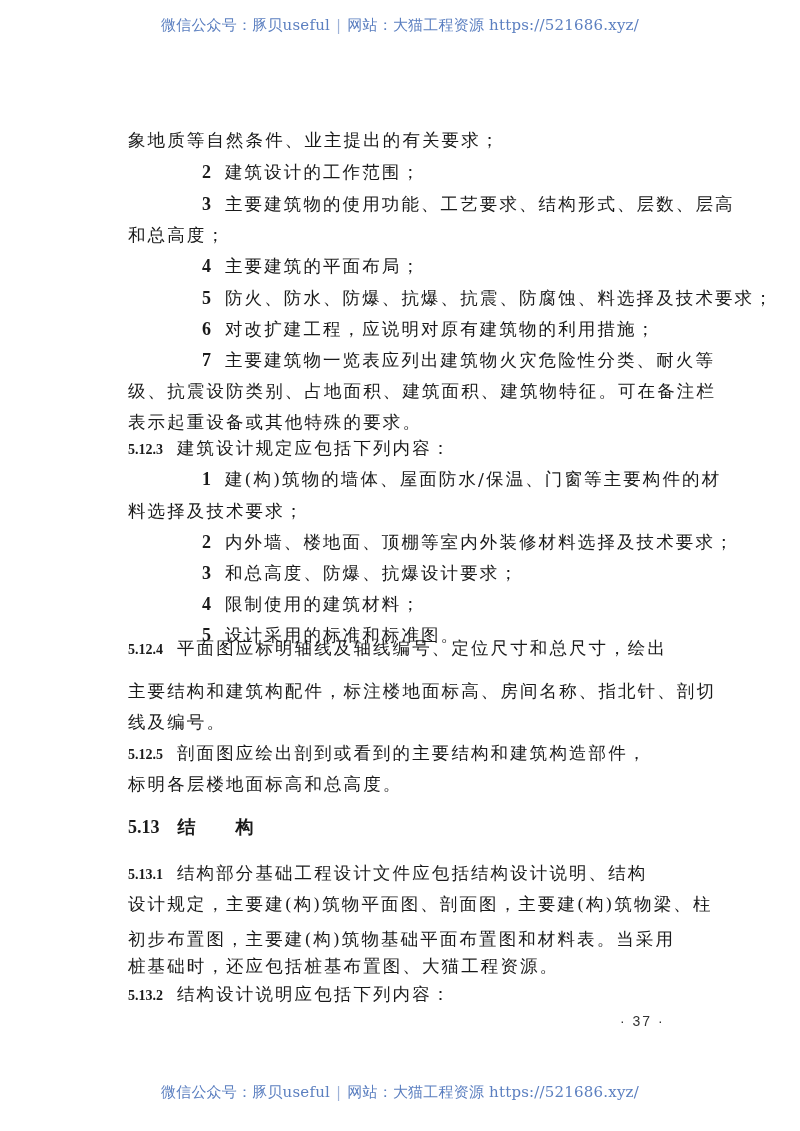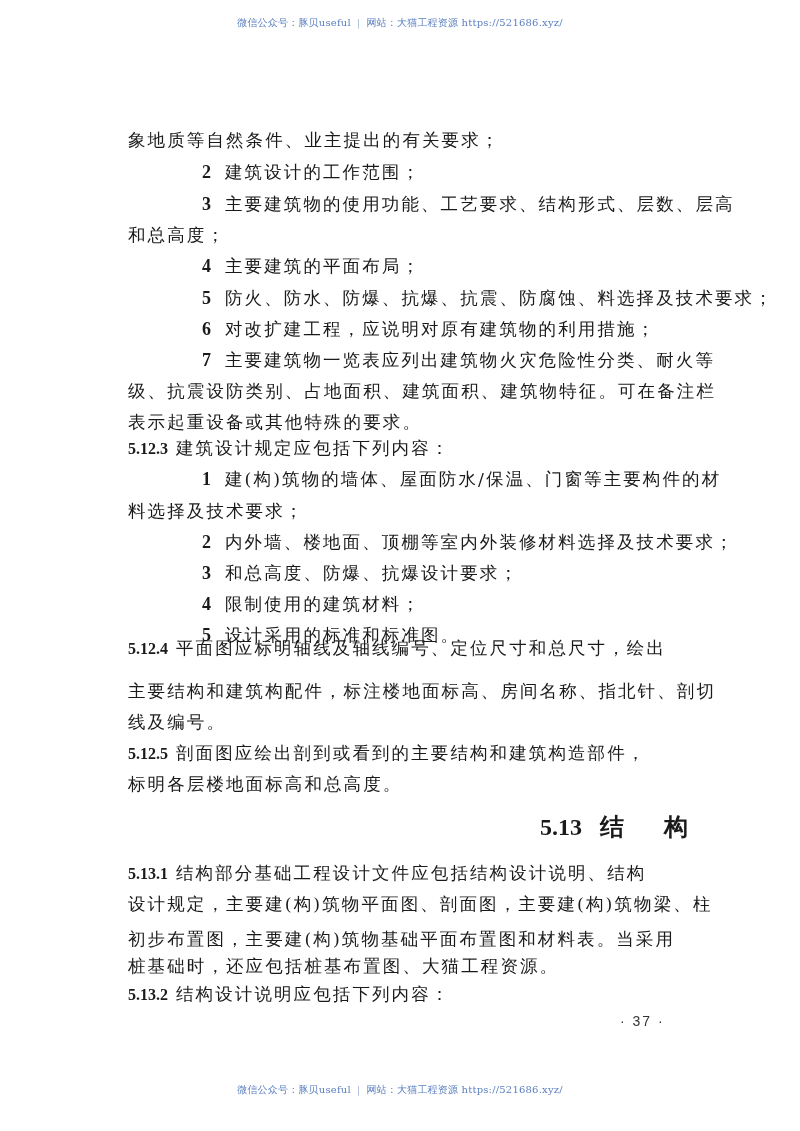--- a/index.html
+++ b/index.html
@@ -14,21 +14,21 @@
     overflow: hidden;
     font-family: "DejaVu Serif", "Liberation Serif", serif;
     color: #1a1a1a;
   }
   .watermark {
     position: absolute;
     left: 0;
     width: 800px;
     text-align: center;
     font-family: "DejaVu Serif", "Liberation Serif", serif;
-    font-size: 10px;
+    font-size: 15px;
     color: #5b7fc0;
     letter-spacing: 0.2px;
     white-space: nowrap;
   }
   .watermark .sep {
     color: #9fb3d8;
     margin: 0 6px;
   }
   .wm-top { top: 16px; }
   .wm-bottom { top: 1083px; }
@@ -52,31 +52,31 @@
     font-weight: bold;
     font-family: "Liberation Serif", "DejaVu Serif", serif;
     font-size: 18px;
     letter-spacing: 0;
     display: inline-block;
     margin-right: 14px;
   }
   .clause {
     font-weight: bold;
     font-family: "Liberation Serif", "DejaVu Serif", serif;
-    font-size: 16px;
+    font-size: 14px;
     letter-spacing: 0;
     display: inline-block;
-    margin-right: 8px;
+    margin-right: 14px;
   }
   .section-title {
     position: absolute;
     left: 0;
     width: 560px;
-    text-align: right;
-    font-size: 24px;
+    text-align: left;
+    font-size: 18px;
     font-weight: bold;
     line-height: 22px;
   }
   .section-title .sec-num {
     font-family: "Liberation Serif", "DejaVu Serif", serif;
     margin-right: 18px;
   }
   .section-title .sec-a { margin-right: 40px; }
   .page-num {
     position: absolute;

